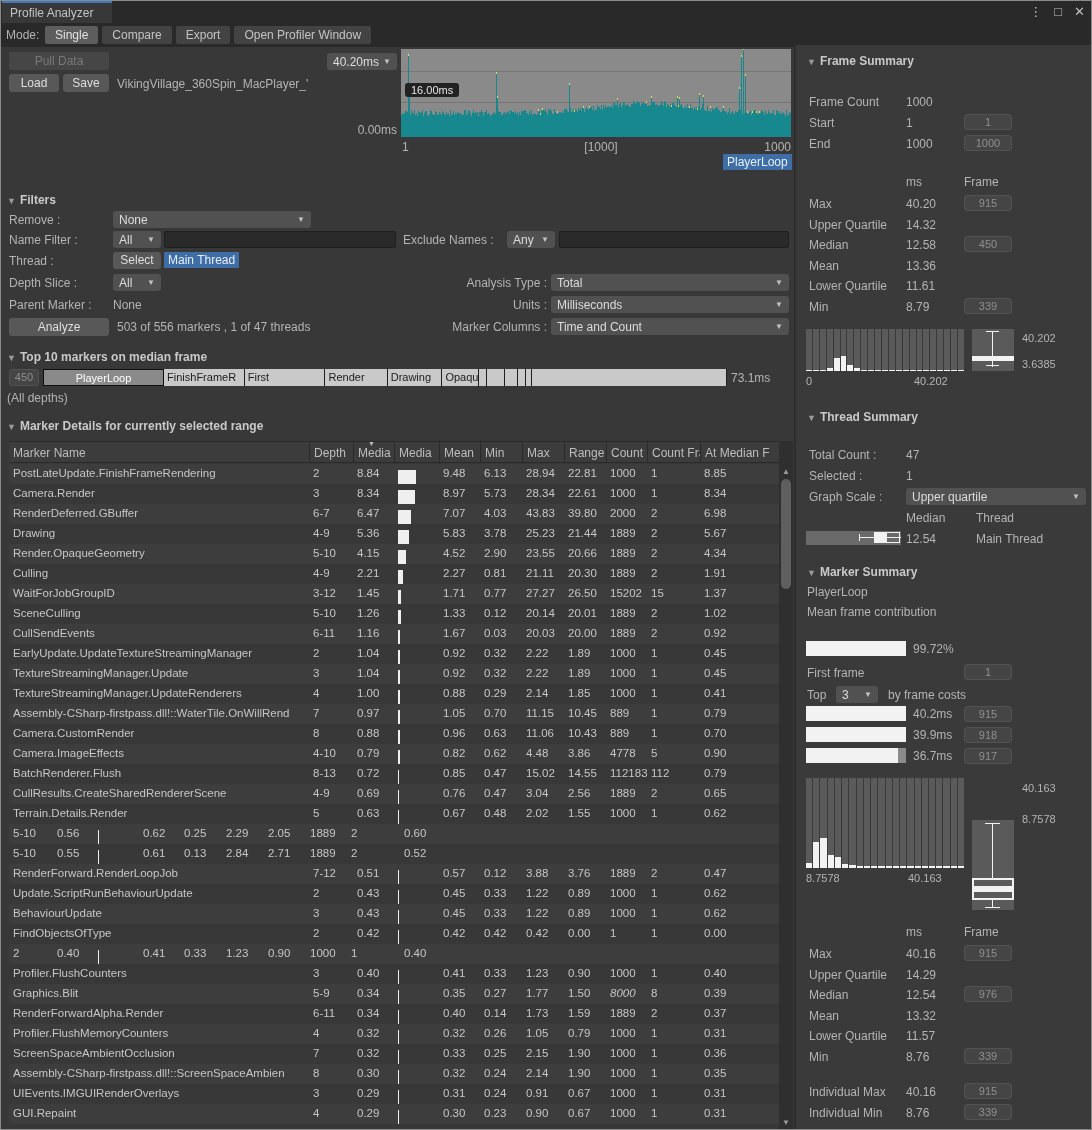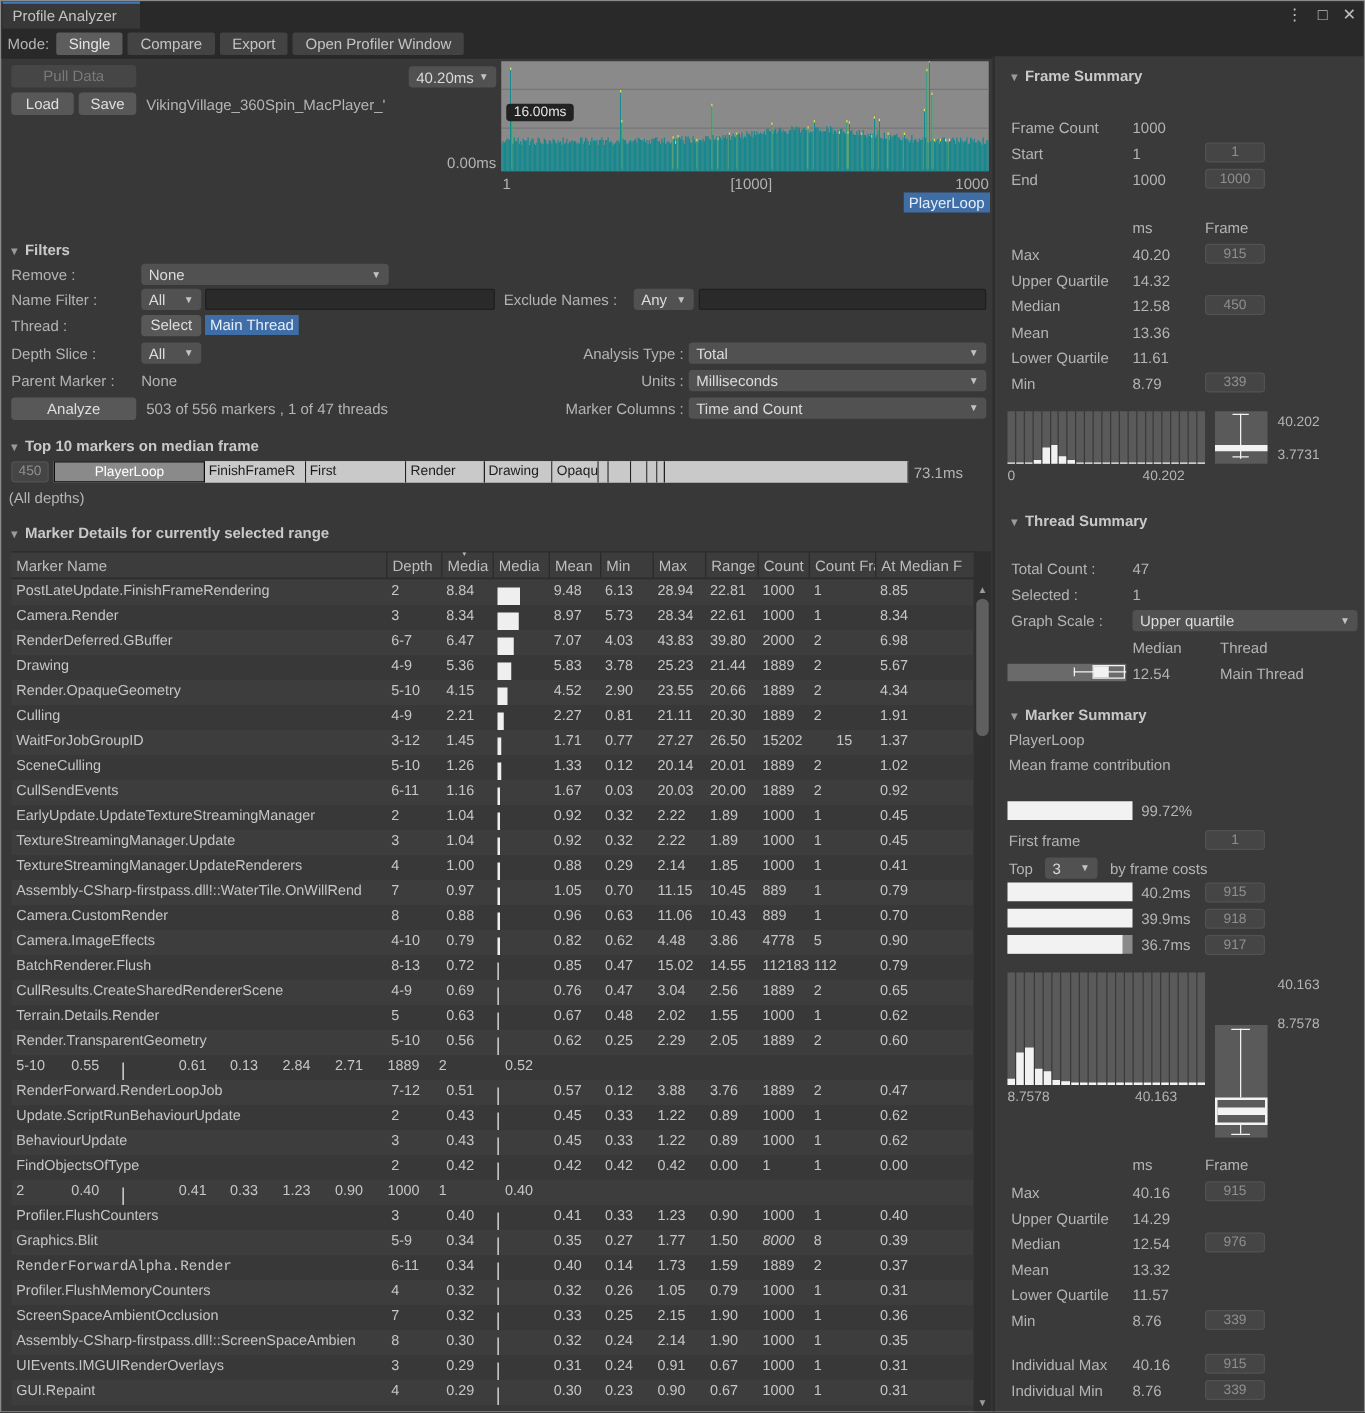--- a/index.html
+++ b/index.html
@@ -672,21 +672,21 @@
         <div class="td" style="width: 44px;">3-12</div>
         <div class="td" style="width: 41px;">1.45</div>
         <div class="td" style="width: 45px;">
           <div class="mbar" style="width: 3px;"></div>
         </div>
         <div class="td" style="width: 41px;">1.71</div>
         <div class="td" style="width: 42px;">0.77</div>
         <div class="td" style="width: 42px;">27.27</div>
         <div class="td" style="width: 42px;">26.50</div>
         <div class="td" style="width: 41px;">15202</div>
-        <div class="td" style="width: 53px; text-align: center;">15</div>
+        <div class="td" style="width: 53px;">15</div>
         <div class="td" style="width: 79px;">1.37</div>
       </div>
       <div class="trow">
         <div class="td" style="width: 300px;">SceneCulling</div>
         <div class="td" style="width: 44px;">5-10</div>
         <div class="td" style="width: 41px;">1.26</div>
         <div class="td" style="width: 45px;">
           <div class="mbar" style="width: 3px;"></div>
         </div>
         <div class="td" style="width: 41px;">1.33</div>
@@ -841,21 +841,20 @@
         </div>
         <div class="td" style="width: 41px;">0.67</div>
         <div class="td" style="width: 42px;">0.48</div>
         <div class="td" style="width: 42px;">2.02</div>
         <div class="td" style="width: 42px;">1.55</div>
         <div class="td" style="width: 41px;">1000</div>
         <div class="td" style="width: 53px;">1</div>
         <div class="td" style="width: 79px;">0.62</div>
       </div>
       <div class="trow alt">
-        <div class="td" style="width: 300px;">Render.TransparentGeometry</div>
         <div class="td" style="width: 44px;">5-10</div>
         <div class="td" style="width: 41px;">0.56</div>
         <div class="td" style="width: 45px;">
           <div class="mbar" style="width: 1px;"></div>
         </div>
         <div class="td" style="width: 41px;">0.62</div>
         <div class="td" style="width: 42px;">0.25</div>
         <div class="td" style="width: 42px;">2.29</div>
         <div class="td" style="width: 42px;">2.05</div>
         <div class="td" style="width: 41px;">1889</div>
@@ -974,21 +973,21 @@
         </div>
         <div class="td" style="width: 41px;">0.35</div>
         <div class="td" style="width: 42px;">0.27</div>
         <div class="td" style="width: 42px;">1.77</div>
         <div class="td" style="width: 42px;">1.50</div>
         <div class="td" style="width: 41px; font-style: italic;">8000</div>
         <div class="td" style="width: 53px;">8</div>
         <div class="td" style="width: 79px;">0.39</div>
       </div>
       <div class="trow">
-        <div class="td" style="width: 300px; font-family: Liberation Mono, monospace;">RenderForwardAlpha.Render</div>
+        <div class="td" style="width: 300px;">RenderForwardAlpha.Render</div>
         <div class="td" style="width: 44px;">6-11</div>
         <div class="td" style="width: 41px;">0.34</div>
         <div class="td" style="width: 45px;">
           <div class="mbar" style="width: 1px;"></div>
         </div>
         <div class="td" style="width: 41px;">0.40</div>
         <div class="td" style="width: 42px;">0.14</div>
         <div class="td" style="width: 42px;">1.73</div>
         <div class="td" style="width: 42px;">1.59</div>
         <div class="td" style="width: 41px;">1889</div>
@@ -1183,21 +1182,21 @@
       </div>
     <div class="abs small" style="left:10px;top:330px;">0</div>
     <div class="abs small" style="left:118px;top:330px;">40.202</div>
     <div class="abs boxplot" style="left:176px;top:284px;width:42px;height:42px;">
       <div class="wbar" style="left:20px;top:2px;width:1px;height:36px;"></div>
       <div class="wbar" style="left:14px;top:2px;width:13px;height:1px;"></div>
       <div class="wbar" style="left:0;top:27px;width:42px;height:5px;"></div>
       <div class="wbar" style="left:14px;top:36px;width:13px;height:1px;"></div>
     </div>
     <div class="abs small" style="left:226px;top:287px;">40.202</div>
-    <div class="abs small" style="left:226px;top:313px;">3.7731</div>
+    <div class="abs small" style="left:226px;top:313px;">3.6385</div>
 
     <div class="abs sechead" style="left:11px;top:365px;"><span class="tri">▼</span><span>Thread Summary</span></div>
     <div class="abs lbl" style="left:13px;top:403px;">Total Count :</div>
     <div class="abs lbl" style="left:110px;top:403px;">47</div>
     <div class="abs lbl" style="left:13px;top:424px;">Selected :</div>
     <div class="abs lbl" style="left:110px;top:424px;">1</div>
     <div class="abs lbl" style="left:13px;top:445px;">Graph Scale :</div>
     <div class="abs dd" style="left:110px;top:443px;width:180px;">
         <span>Upper quartile</span>
         <span class="arr">▼</span>

